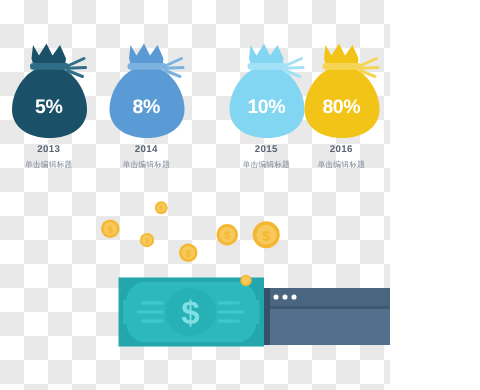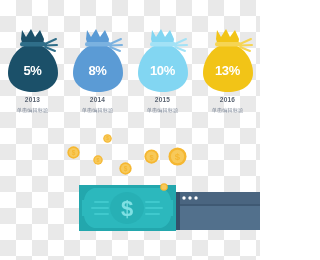--- a/index.html
+++ b/index.html
@@ -106,21 +106,21 @@
         <path d="M17 2 L21 9 L26 1 L30 9 L35 2 L39 11 L38 18 L18 18 L16 11 Z" fill="#5b9bd5"></path>
         <rect x="15" y="14" width="26" height="4.5" rx="2.2" fill="#7bb2e0"></rect>
         <path d="M40 16 L51 11 M40 17.5 L52 17 M40 19 L50 23" stroke="#7bb2e0" stroke-width="2" stroke-linecap="round" fill="none"></path>
       </svg>
       <div class="bag-pct">8%</div>
     </div>
     <div class="bag-year">2014</div>
     <div class="bag-sub">单击编辑标题</div>
   </div>
 
-  <div class="bag-col" style="left:130px;">
+  <div class="bag-col" style="left:145px;">
     <div class="bag-wrap">
       <svg width="56" height="66" viewBox="0 0 56 66">
         <path d="M28 16 C13 16 3 32 3 45 C3 57 14 64 28 64 C42 64 53 57 53 45 C53 32 43 16 28 16 Z" fill="#82d6f2"></path>
         <path d="M17 2 L21 9 L26 1 L30 9 L35 2 L39 11 L38 18 L18 18 L16 11 Z" fill="#82d6f2"></path>
         <rect x="15" y="14" width="26" height="4.5" rx="2.2" fill="#a3e2f6"></rect>
         <path d="M40 16 L51 11 M40 17.5 L52 17 M40 19 L50 23" stroke="#a3e2f6" stroke-width="2" stroke-linecap="round" fill="none"></path>
       </svg>
       <div class="bag-pct">10%</div>
     </div>
     <div class="bag-year">2015</div>
@@ -128,21 +128,21 @@
   </div>
 
   <div class="bag-col" style="left:195px;">
     <div class="bag-wrap">
       <svg width="56" height="66" viewBox="0 0 56 66">
         <path d="M28 16 C13 16 3 32 3 45 C3 57 14 64 28 64 C42 64 53 57 53 45 C53 32 43 16 28 16 Z" fill="#f2c417"></path>
         <path d="M17 2 L21 9 L26 1 L30 9 L35 2 L39 11 L38 18 L18 18 L16 11 Z" fill="#f2c417"></path>
         <rect x="15" y="14" width="26" height="4.5" rx="2.2" fill="#f6d554"></rect>
         <path d="M40 16 L51 11 M40 17.5 L52 17 M40 19 L50 23" stroke="#f6d554" stroke-width="2" stroke-linecap="round" fill="none"></path>
       </svg>
-      <div class="bag-pct">13%</div>
+      <div class="bag-pct">80%</div>
     </div>
     <div class="bag-year">2016</div>
     <div class="bag-sub">单击编辑标题</div>
   </div>
 
   <div class="coin" style="left:67px;  top:146px;">
     <svg width="13" height="13" viewBox="0 0 20 20">
         <circle cx="10" cy="10" r="9.5" fill="#f5b731"></circle>
         <circle cx="10" cy="10" r="7" fill="#f7c95a"></circle>
         <text x="10" y="14" text-anchor="middle" font-family="Liberation Sans, sans-serif" font-size="10" font-weight="bold" fill="#f5b731">$</text>

